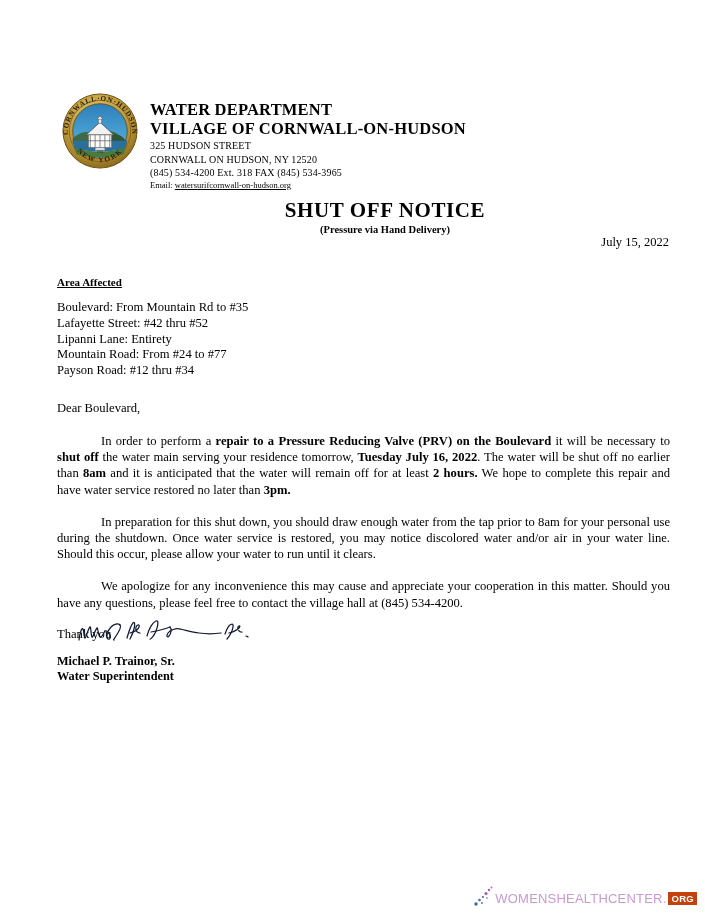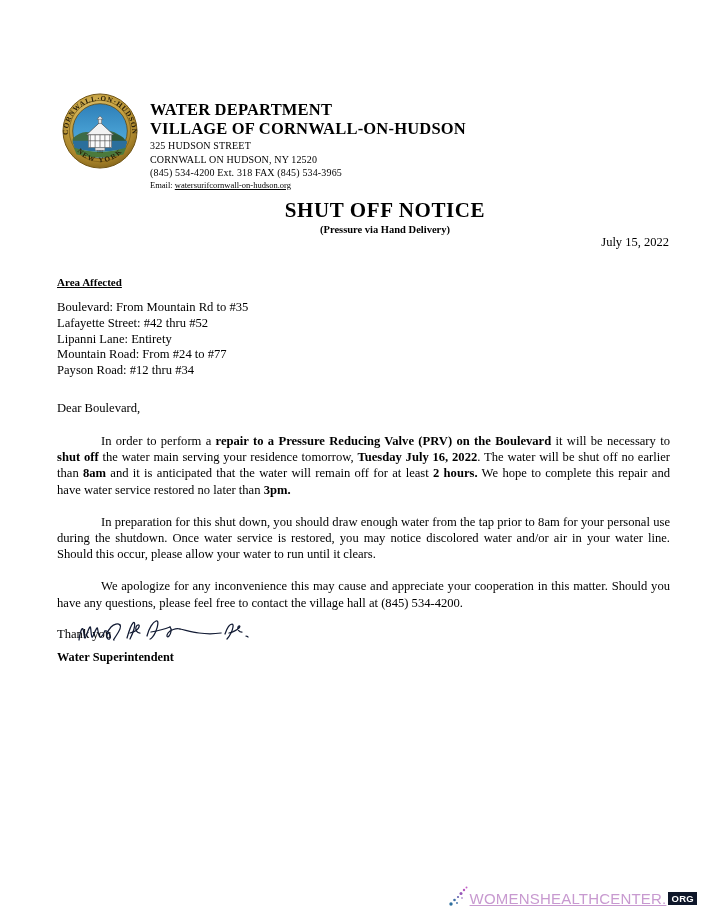--- a/index.html
+++ b/index.html
@@ -180,33 +180,32 @@
     position: absolute;
     right: 8px;
     bottom: 6px;
     display: flex;
     align-items: flex-end;
     height: 26px;
   }
   .wm-dots { width: 22px; height: 22px; display: block; }
   .wm-text {
     font-family: "Liberation Sans", sans-serif;
-    font-size: 15px;
+    font-size: 13px;
     letter-spacing: 0.2px;
     color: #c89ad0;
     line-height: 12px;
     padding-bottom: 2px;
-    text-decoration: underline;
   }
   .wm-badge {
     font-family: "Liberation Sans", sans-serif;
     font-size: 9.5px;
     font-weight: bold;
     color: #ffffff;
-    background: #0f172a;
+    background: #c2410c;
     padding: 1px 3px 1px 3px;
     line-height: 11px;
     margin-left: 2px;
     margin-bottom: 2px;
     letter-spacing: 0.3px;
   }
 </style>
 </head>
 <body>
 
@@ -317,20 +316,21 @@
         <path d="M57,17 C61,16 65,14 66,11 C67,8 64,8 63,11 C62,14 64,17 67,17"></path>
         <path d="M74,20 C76,12 80,6 83,5 C86,4 85,10 83,15 C81,20 78,23 77,23"></path>
         <path d="M78,16 C84,15 92,13 97,11"></path>
         <path d="M97,11 C99,13 98,18 96,20 C94,22 93,20 95,17 C97,14 103,12 107,13"></path>
         <path d="M107,13 C112,14 119,16 126,17 C133,18 141,18 148,17"></path>
         <path d="M152,18 C154,12 157,8 159,8 C161,8 160,13 158,17 C156,21 154,23 154,23"></path>
         <path d="M156,17 C160,16 164,14 166,12 C168,10 166,9 165,11 C164,13 166,16 169,16"></path>
         <path d="M173,20 C174,20 175,20 175,21"></path>
       </g>
     </svg>
+    <div class="sig-name">Michael P. Trainor, Sr.</div>
     <div class="sig-title">Water Superintendent</div>
   </div>
 
   <div class="watermark">
     <svg class="wm-dots" viewBox="0 0 22 22" xmlns="http://www.w3.org/2000/svg">
       <circle cx="3" cy="19" r="1.7" fill="#2f6f9e"></circle>
       <circle cx="6.5" cy="15" r="1.3" fill="#3f6fa8"></circle>
       <circle cx="10" cy="12" r="1.1" fill="#6a63b0"></circle>
       <circle cx="13" cy="8.5" r="1.5" fill="#9657b8"></circle>
       <circle cx="16" cy="5" r="1.2" fill="#b657bf"></circle>

